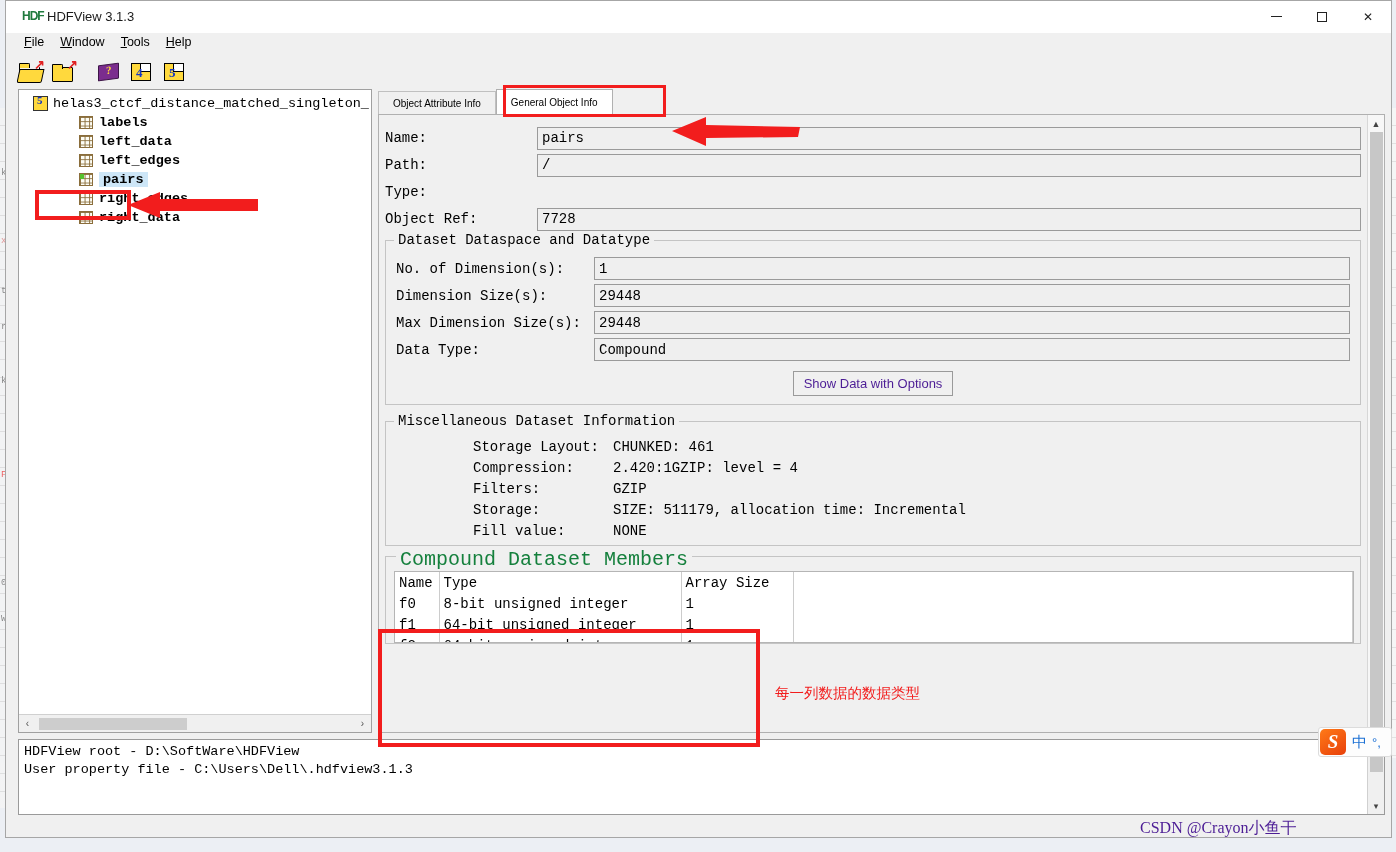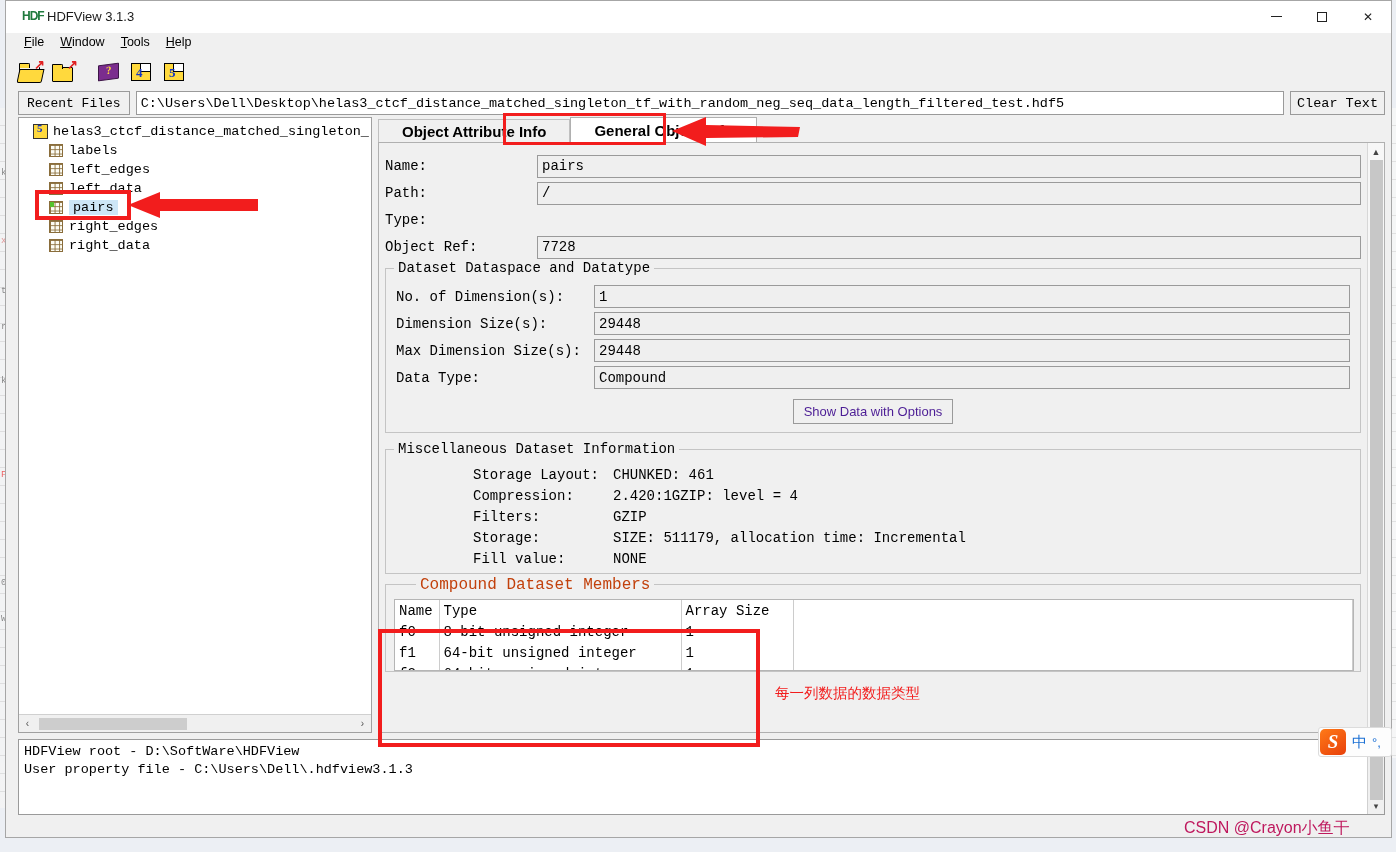--- a/index.html
+++ b/index.html
@@ -171,21 +171,21 @@
     display: flex; flex-direction: column; flex: none;
   }
   #tree-content {
     flex: 1; position: relative; overflow: hidden; padding-top: 4px;
   }
   .tree-row {
     height: 19px; display: flex; align-items: center; font-size: 13.5px;
     color: #000; white-space: nowrap; cursor: default;
     font-family: "Liberation Mono", monospace;
   }
-  .tree-row.child { padding-left: 30px; }
+  .tree-row.child { padding-left: 60px; font-weight: bold; }
   .tree-row.root { padding-left: 14px; }
   .twisty {
     position: absolute; left: 17px; top: 8px; width: 9px; height: 9px;
     color: #555; font-size: 9px; line-height: 9px;
   }
   .ic-root {
     width: 15px; height: 15px; margin-right: 5px; flex: none;
     background: #ffd93d; border: 1px solid #333; position: relative;
   }
   .ic-root::after {
@@ -228,23 +228,23 @@
     background: #cdcdcd; cursor: default;
   }
 
   
   #info-panel {
     flex: 1; display: flex; flex-direction: column; min-width: 0;
   }
   #tabbar { height: 25px; display: flex; align-items: flex-end; flex: none;
     position: relative; }
   .tab {
-    height: 23px; padding: 0 23px; font-size: 15px; color: #000;
+    height: 23px; padding: 0 14px; font-size: 10px; color: #000;
     display: flex; align-items: center; cursor: default;
-    background: #f0f0f0; border: 1px solid #c0c0c0; border-bottom: none; font-weight: bold;
+    background: #f0f0f0; border: 1px solid #c0c0c0; border-bottom: none;
   }
   .tab.active { background: #ffffff; height: 25px; border-color: #b0b0b0; }
   #tab-highlight {
     position: absolute; left: 125px; top: -4px; width: 163px; height: 32px;
     border: 3px solid #f21d1d; pointer-events: none;
   }
   #info-body {
     flex: 1; background: #f0f0f0; border: 1px solid #b0b0b0;
     display: flex; min-height: 0;
   }
@@ -297,22 +297,22 @@
   .misc-key { width: 140px; flex: none; margin-left: 44px; }
   .misc-val { white-space: nowrap; }
 
   
   #compound-group {
     border: 1px solid #c4c4c4; margin-top: 10px; position: relative;
     padding: 14px 0 0 0;
   }
   #compound-title {
     position: absolute; top: -9px; left: 10px; background: #f0f0f0;
-    padding: 0 4px; font-size: 16px;
-    font-family: "Liberation Mono", monospace; color: #c2410c; margin-left: 20px;
+    padding: 0 4px; font-size: 20px;
+    font-family: "Liberation Mono", monospace; color: #15803d;
   }
   #compound-table-wrap {
     margin: 0 6px 0 8px; border: 1px solid #b5b5b5; background: #fff;
     overflow: hidden; height: 72px;
   }
   table.cmp { border-collapse: collapse; width: 100%; table-layout: fixed; }
   table.cmp td, table.cmp th {
     font-size: 14px; font-family: "Liberation Mono", monospace;
     color: #000; text-align: left; font-weight: normal;
     border-right: 1px solid #cccccc; padding: 0 4px; height: 21px;
@@ -383,23 +383,23 @@
     background: linear-gradient(145deg,#ff7a18,#e8400a);
     color: #fff; font-size: 19px; font-weight: bold; font-style: italic;
     display: flex; align-items: center; justify-content: center;
     font-family: "Liberation Serif", serif;
   }
   #sogou-zh { font-size: 15px; color: #1a6fd4; margin-left: 6px; }
   #sogou-punct { font-size: 13px; color: #1a6fd4; margin-left: 5px; }
 
   
   #watermark {
-    position: absolute; left: 1184px; top: 818px; font-size: 16px;
-    color: #be185d; z-index: 70; white-space: nowrap;
-    font-family: Liberation Sans, sans-serif;
+    position: absolute; left: 1140px; top: 818px; font-size: 16px;
+    color: #4c1d95; z-index: 70; white-space: nowrap;
+    font-family: Liberation Serif, serif;
   }
 </style>
 </head>
 <body>
 
 <div id="bg-window">
   <div id="bg-left-strip">
     <div class="bgtxt" style="top:60px;">ke</div>
     <div class="bgtxt" style="top:128px;color:#d88;">x</div>
     <div class="bgtxt" style="top:178px;">to</div>
@@ -458,46 +458,41 @@
           <span>4</span>
         </span>
     </div>
     <div class="tb-icon">
       <span class="hdfnum">
           <span>5</span>
         </span>
     </div>
   </div>
 
-  <div id="pathrow">
-    <div id="recent-files-btn" class="mono">Recent Files</div>
-    <div id="path-field" class="mono">C:\Users\Dell\Desktop\helas3_ctcf_distance_matched_singleton_tf_with_random_neg_seq_data_length_filtered_test.hdf5</div>
-    <div id="clear-text-btn" class="mono">Clear Text</div>
-  </div>
 
   <div id="body-split">
 
     <div id="tree-panel">
       <div id="tree-content">
         <div class="twisty">˅</div>
         <div class="tree-row root">
           <span class="ic-root"></span>
           <span class="tree-label">helas3_ctcf_distance_matched_singleton_</span>
         </div>
         <div class="tree-row child">
           <span class="ic-ds"></span>
           <span class="tree-label">labels</span>
         </div>
         <div class="tree-row child">
           <span class="ic-ds"></span>
-          <span class="tree-label">left_edges</span>
+          <span class="tree-label">left_data</span>
         </div>
         <div class="tree-row child">
           <span class="ic-ds"></span>
-          <span class="tree-label">left_data</span>
+          <span class="tree-label">left_edges</span>
         </div>
         <div class="tree-row child selected">
           <span class="ic-ds sel-green"></span>
           <span class="tree-label">pairs</span>
         </div>
         <div class="tree-row child">
           <span class="ic-ds"></span>
           <span class="tree-label">right_edges</span>
         </div>
         <div class="tree-row child">

